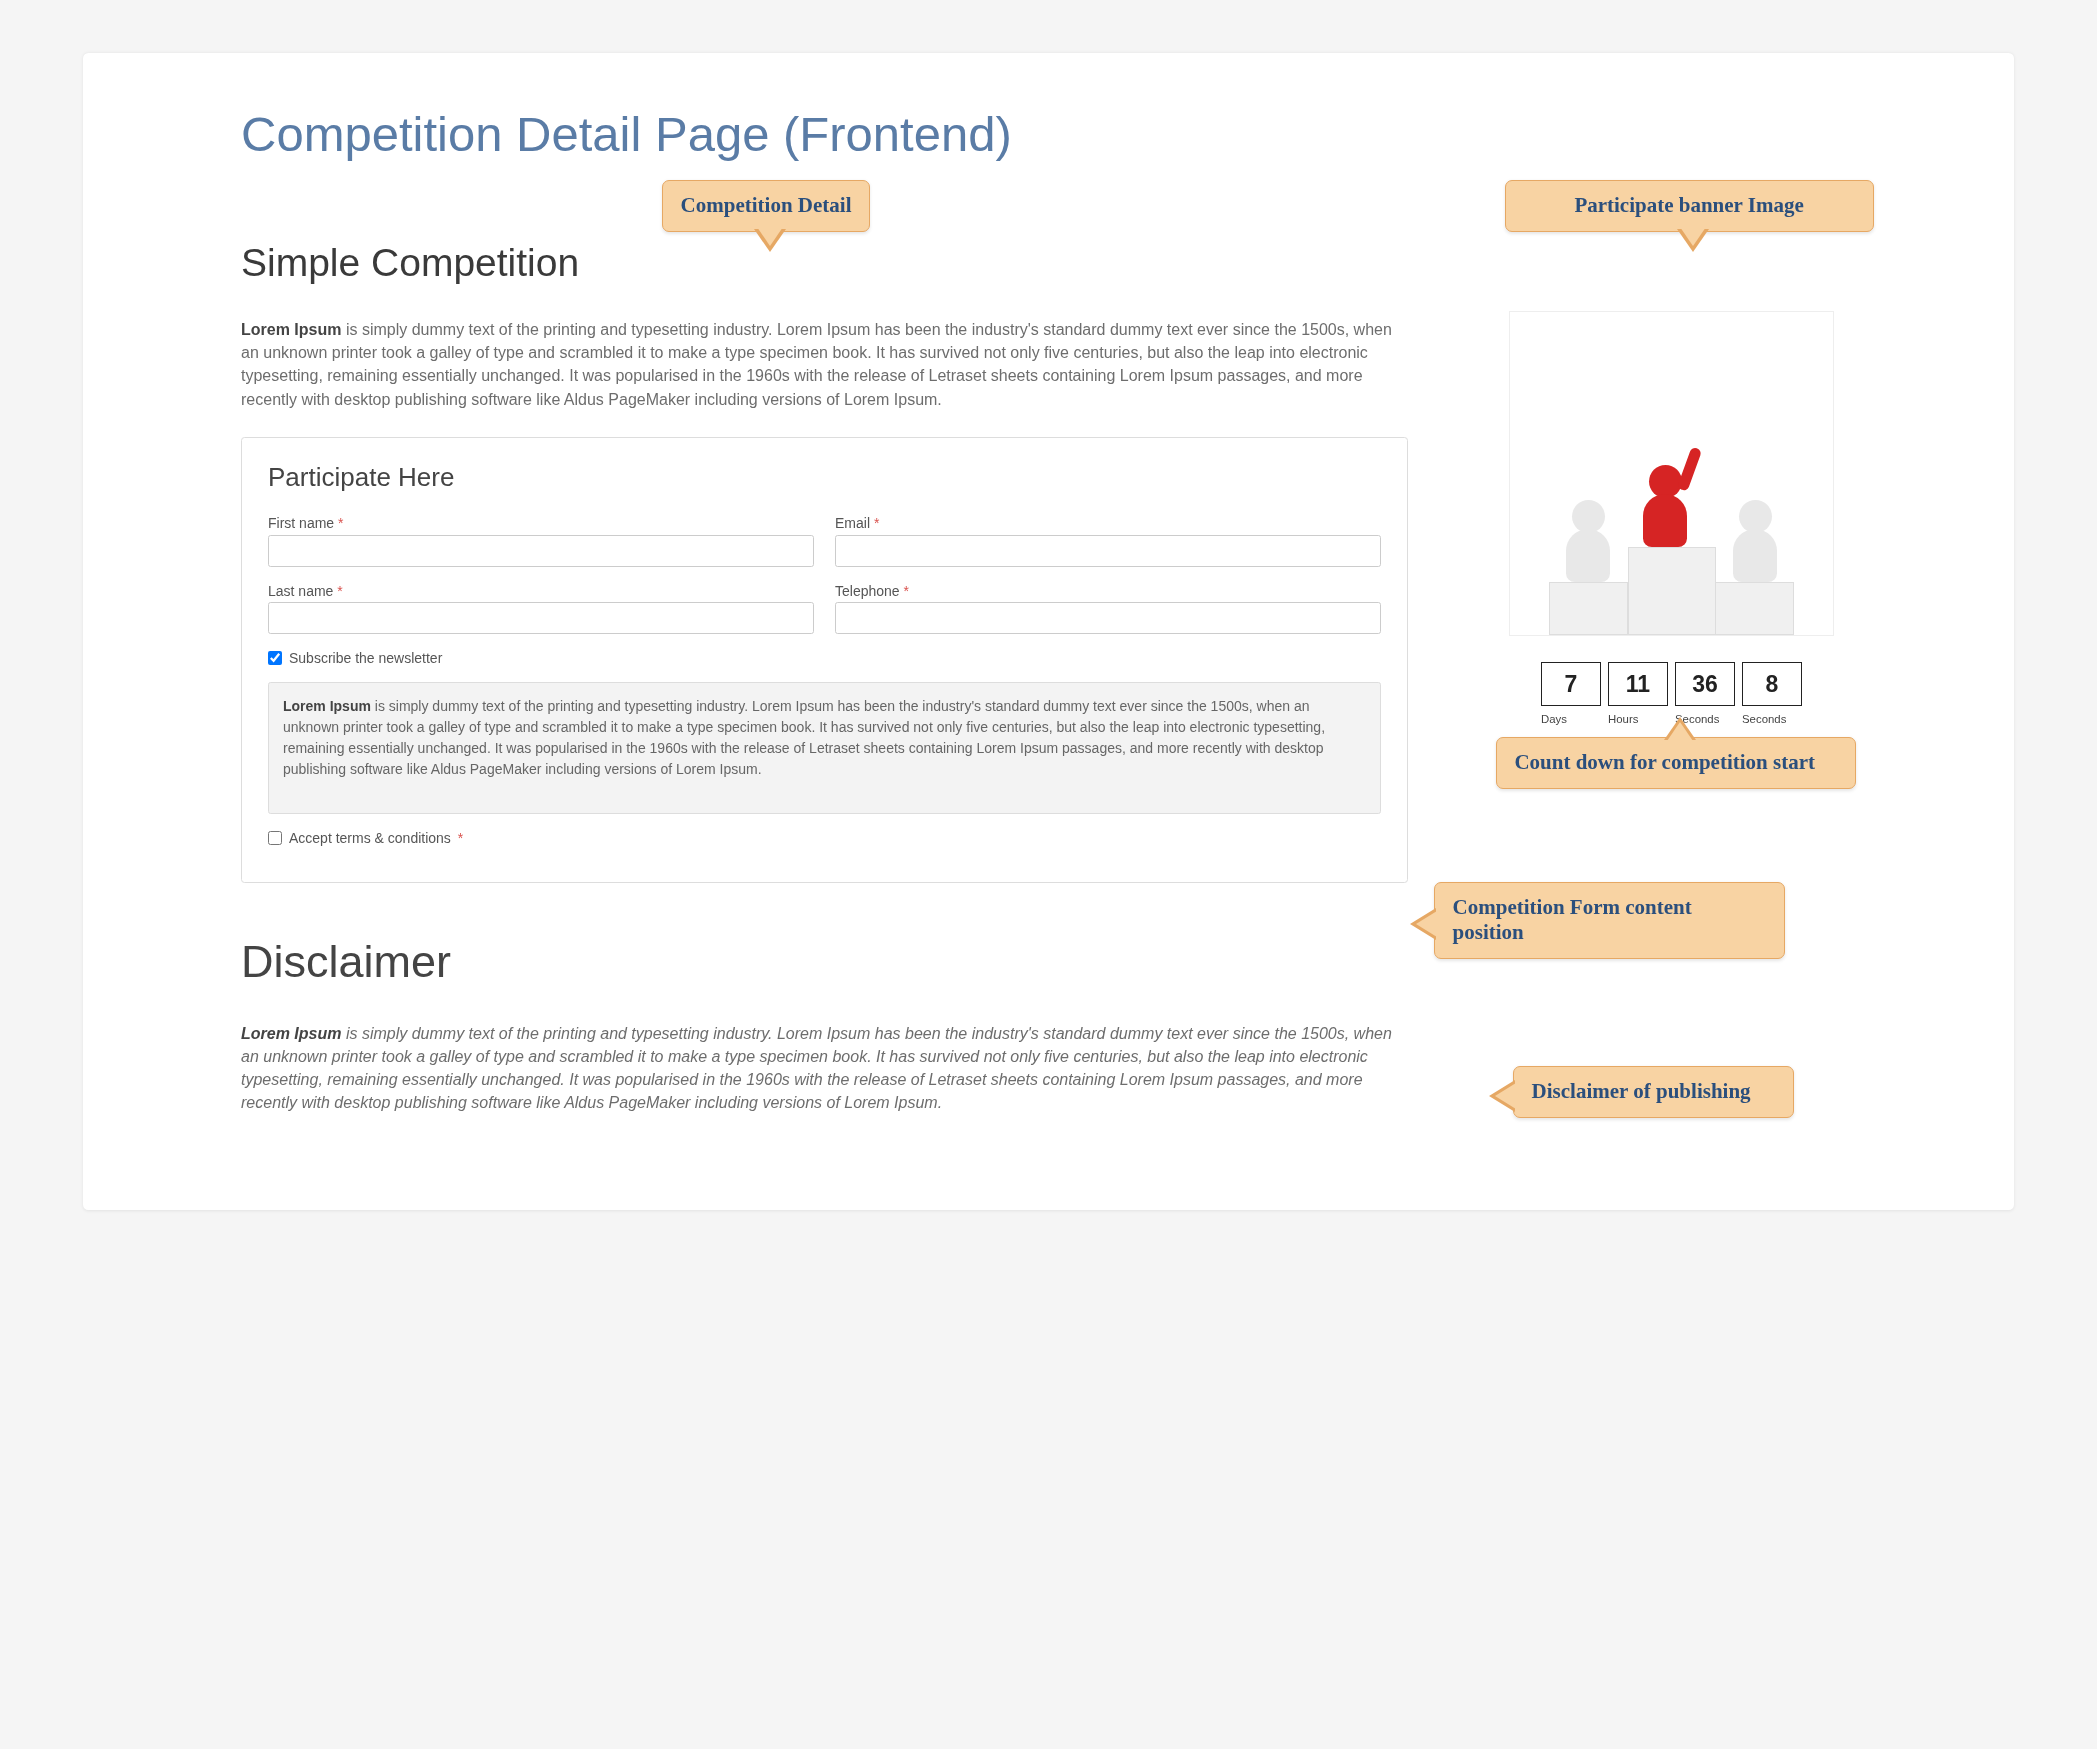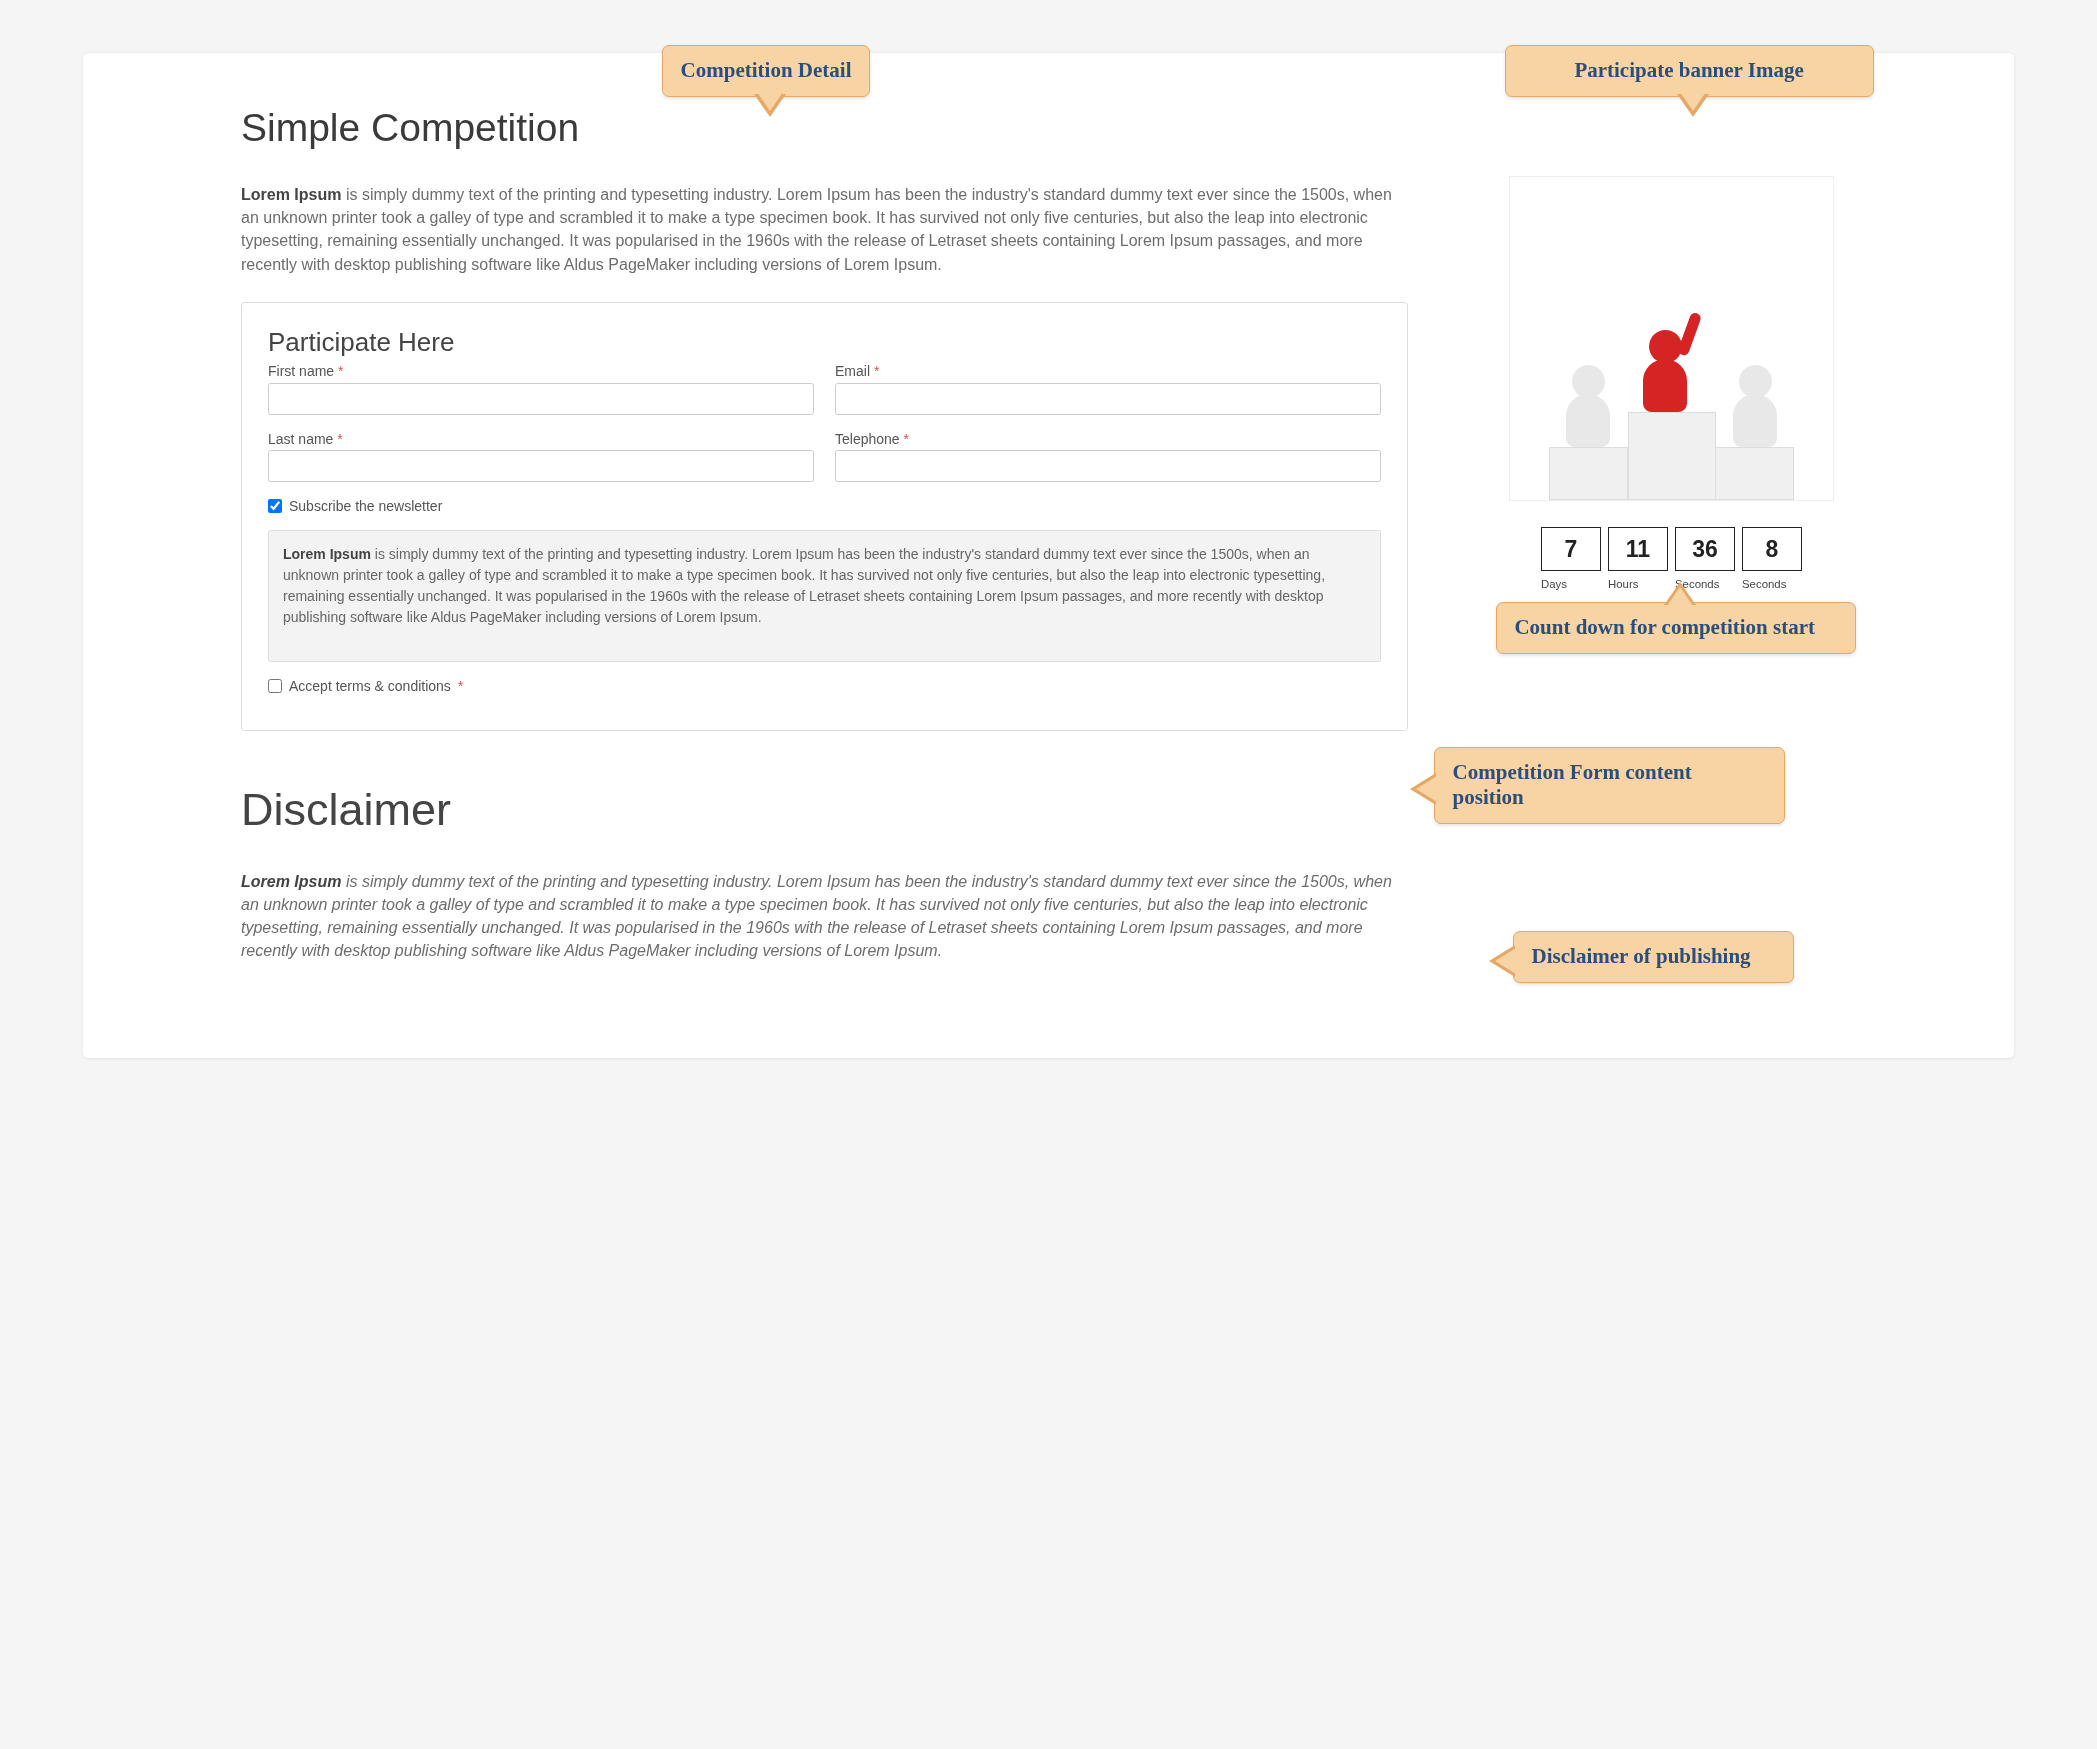--- a/index.html
+++ b/index.html
@@ -48,21 +48,21 @@
   .form-card {
     border: 0.9px solid #ddd;
     border-radius: 3.5px;
     padding: 24.6px 26px 19.3px 26px;
     margin-bottom: 53px;
   }
   .form-heading {
     font-size: 26px;
     font-weight: 300;
     color: #444;
-    margin-bottom: 5px;
+    margin-bottom: 22px;
   }
   .field-row {
     display: flex;
     gap: 21px;
     margin-bottom: 16px;
   }
   .field { flex: 1; }
   .field label {
     display: block;
     font-size: 14px;
@@ -223,20 +223,21 @@
     border-top: 13px solid transparent;
     border-bottom: 13px solid transparent;
     border-right: 21px solid #f8d3a3;
   }
 </style>
 </head>
 <body>
 
 <div class="card">
 
+  <h1 class="page-title">Competition Detail Page (Frontend)</h1>
 
   <div class="layout">
 
     <div class="main-col" style="position:relative;">
 
       <div class="callout" style="top:-61px; left:421px;">
         <span>Competition Detail</span>
         <div class="tail down"></div>
       </div>
 

